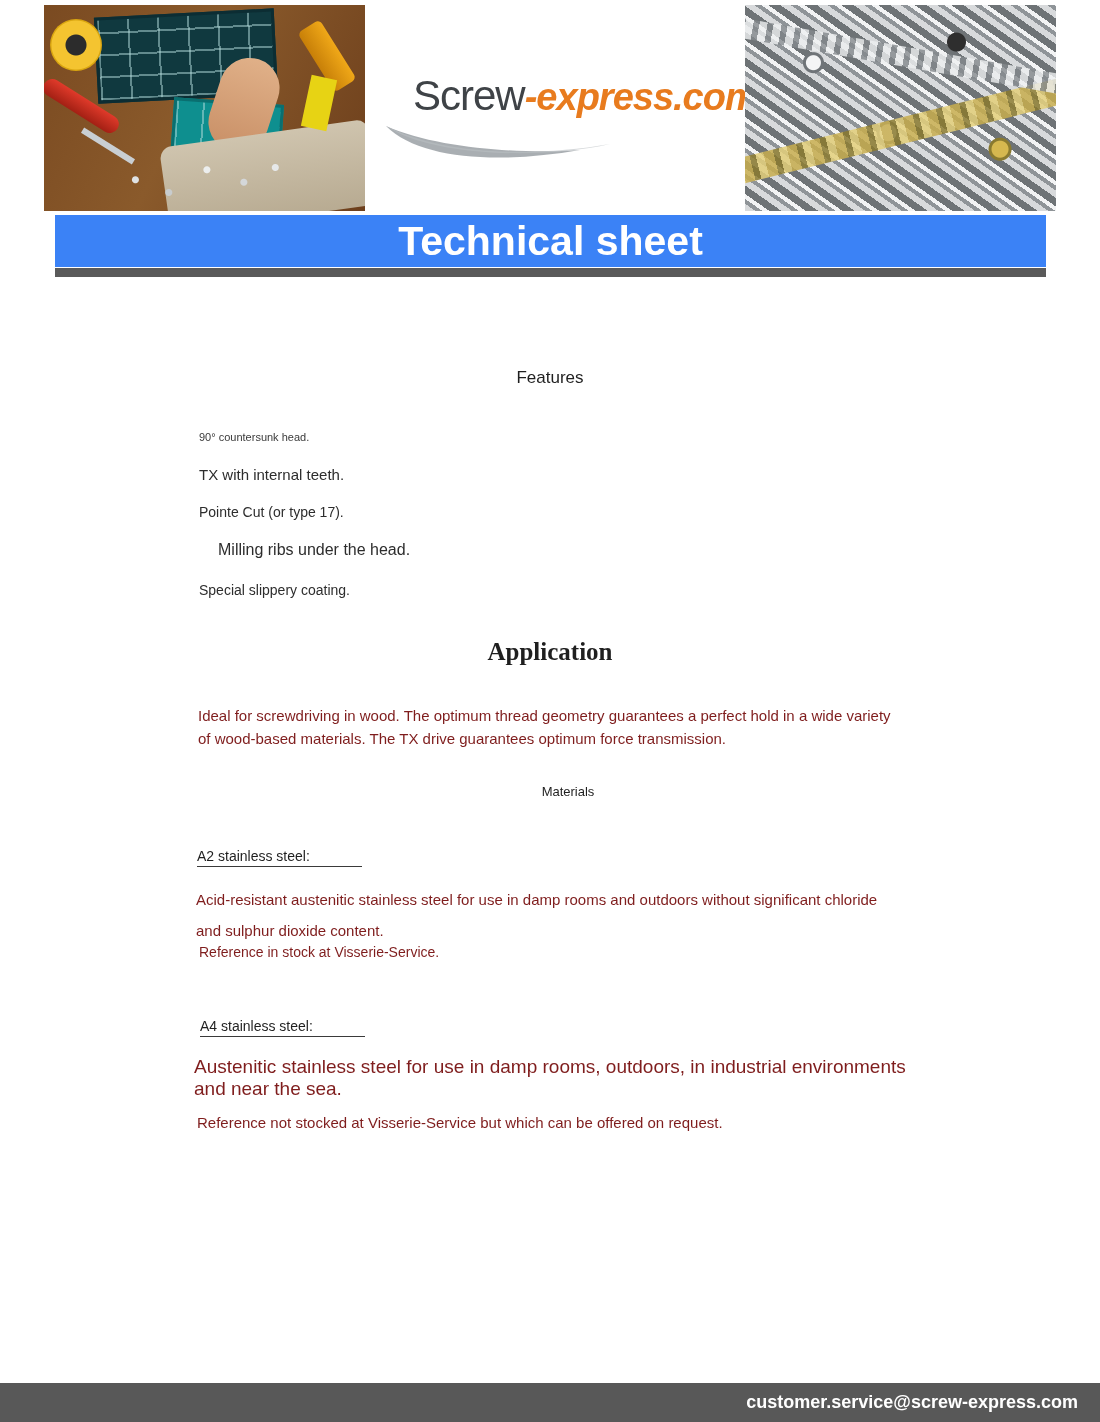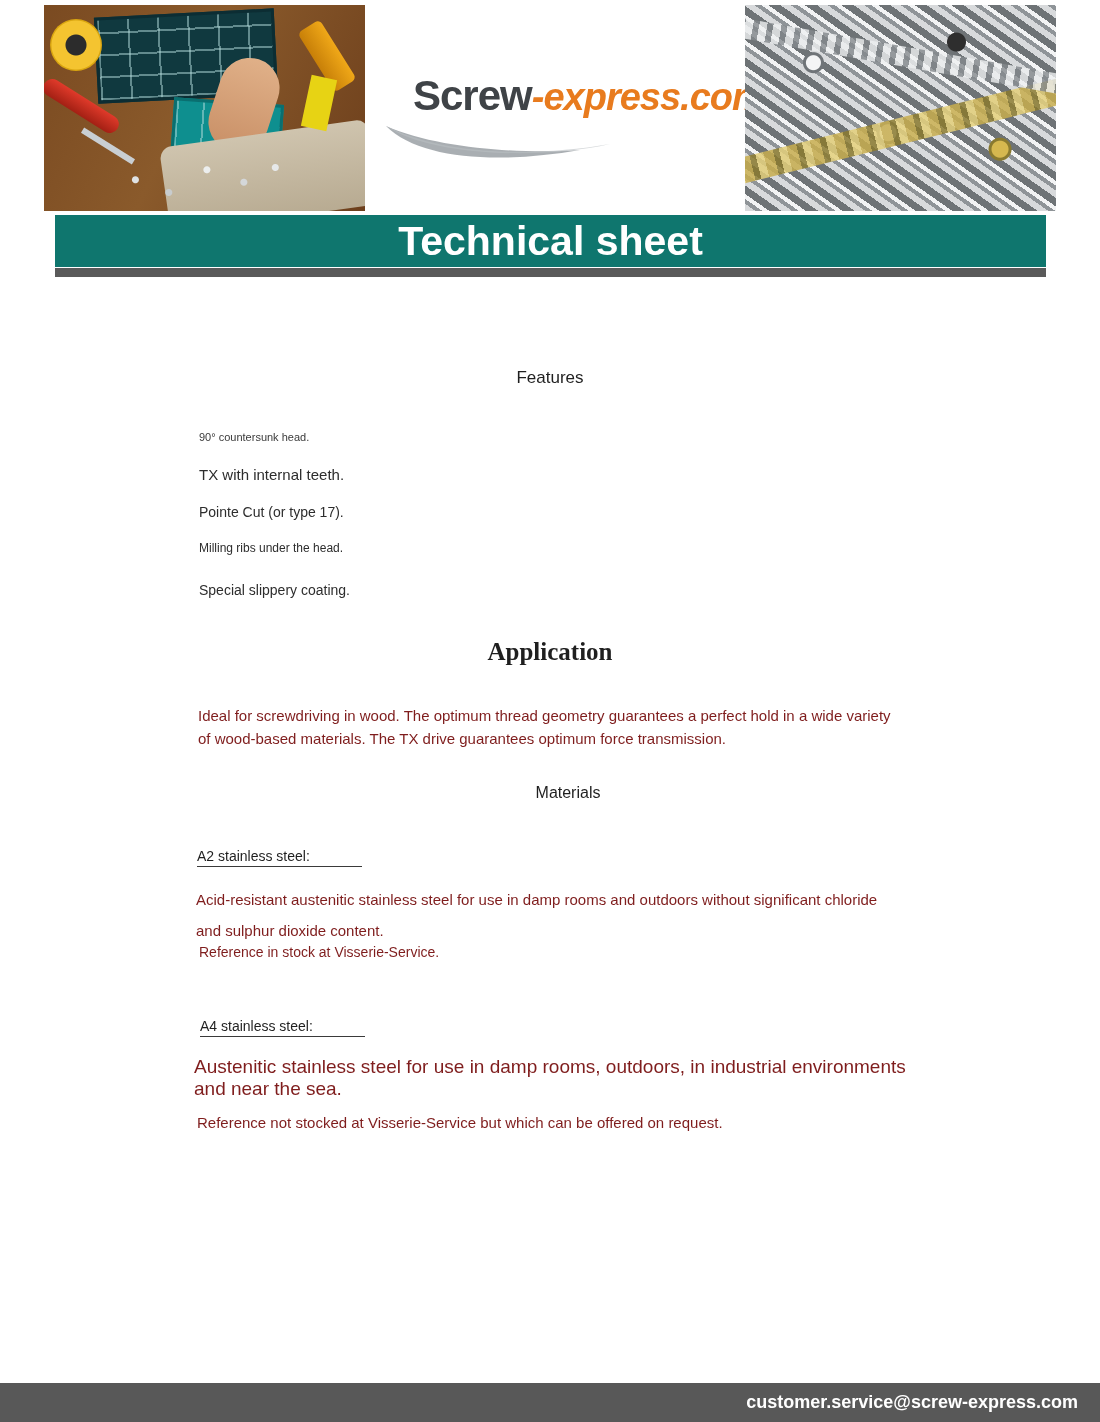--- a/index.html
+++ b/index.html
@@ -52,41 +52,41 @@
   .scatter-screws { position:absolute; left:70px; top:150px; width:180px; height:50px;
     background:
       radial-gradient(circle at 12% 40%, #dfe2e4 0 3px, rgba(0,0,0,0) 4px),
       radial-gradient(circle at 30% 70%, #c8ccce 0 3px, rgba(0,0,0,0) 4px),
       radial-gradient(circle at 52% 30%, #eceeee 0 3px, rgba(0,0,0,0) 4px),
       radial-gradient(circle at 72% 60%, #d4d7d9 0 3px, rgba(0,0,0,0) 4px),
       radial-gradient(circle at 90% 35%, #e6e8e9 0 3px, rgba(0,0,0,0) 4px);
     transform:rotate(-4deg); }
 
   .logo { position:absolute; left:370px; top:72px; width:370px; text-align:center; white-space:nowrap; }
-  .logo-screw { font-size:42px; font-weight:bold; color:#3f4347; letter-spacing:-1px;margin-left:43px; }
+  .logo-screw { font-size:42px; font-weight:normal; color:#3f4347; letter-spacing:-1px;margin-left:43px; }
   .logo-express { font-size:38px; font-weight:bold; font-style:italic; color:#e87b1e; letter-spacing:-1px; }
   .swoosh { position:absolute; left:10px; top:48px; width:330px; height:44px; }
 
   
-  .banner { position:absolute; left:55px; top:215px; width:991px; height:52px; background:#0f766e; }
+  .banner { position:absolute; left:55px; top:215px; width:991px; height:52px; background:#3b82f6; }
   .banner-title { width:100%; text-align:center; line-height:52px; color:#ffffff;
     font-size:41px; font-weight:bold; letter-spacing:0; font-family:"Liberation Sans", sans-serif; }
   .banner-rule { position:absolute; left:55px; top:268px; width:991px; height:9px; background:#5a5a5a; }
 
   
   .section-title { position:absolute; left:0; width:1100px; text-align:center; color:#1f1f1f; }
   .title-features { top:368px; font-size:17px; }
   .title-application { top:638px; font-size:25px; font-weight:bold; font-family:"Liberation Serif", serif; }
-  .title-materials { top:784px; font-size:16px;padding-left:36px; }
+  .title-materials { top:784px; font-size:13px;padding-left:36px; }
 
   .feat { position:absolute; left:199px; color:#2d2d2d; }
   .feat-0 { top:431px; font-size:11px; color:#3a3a3a; }
   .feat-1 { top:466px; font-size:15px; }
   .feat-2 { top:504px; font-size:14px; }
-  .feat-3 { top:541px; font-size:12px; }
+  .feat-3 { top:541px; font-size:16px;margin-left:19px; }
   .feat-4 { top:582px; font-size:14px; }
 
   .para { position:absolute; color:#7f1d1d; }
   .application-body { left:198px; top:704px; width:700px; font-size:15px; line-height:23px; }
 
   .mat-label { position:absolute; left:197px; font-size:14px; color:#1f1f1f;
     border-bottom:1px solid #3a3a3a; padding-right:52px; padding-bottom:2px; }
   .a2-label { top:848px; }
   .a4-label { top:1018px; left:200px; }
 

